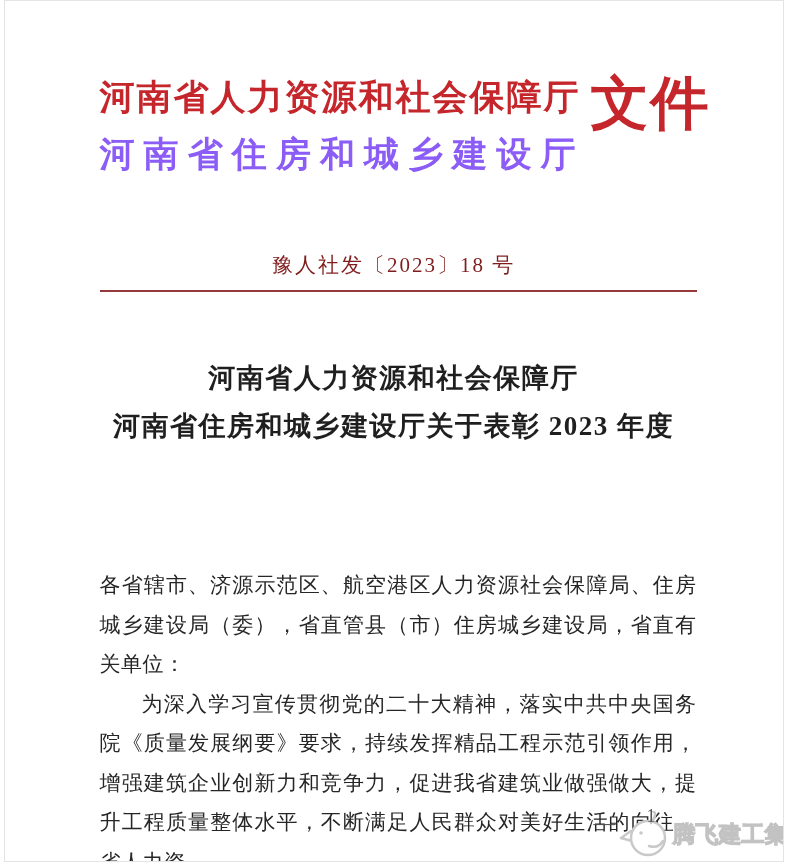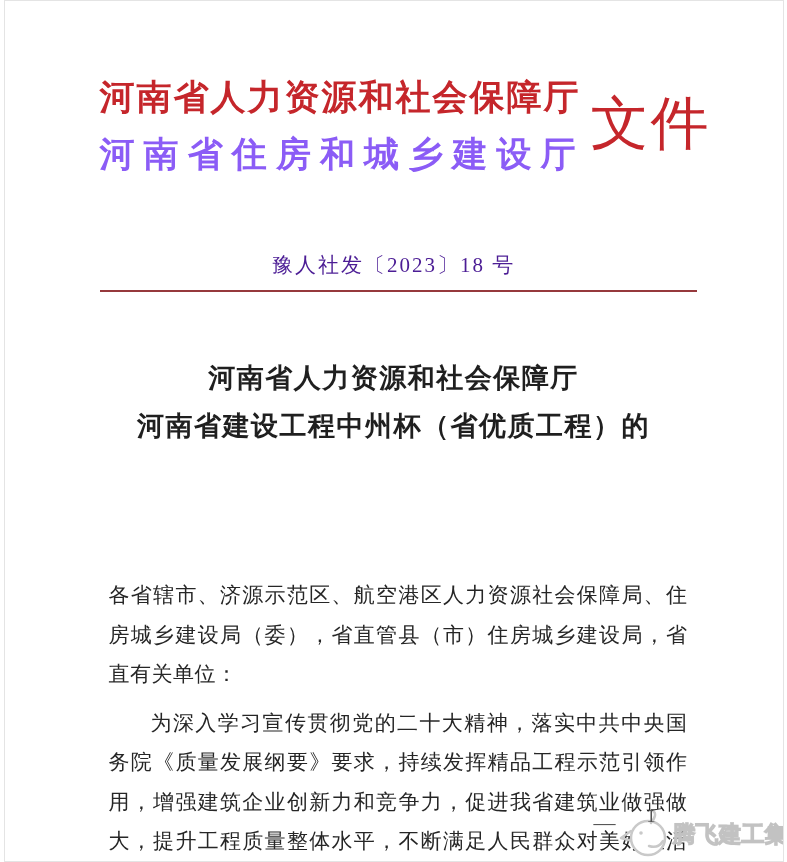--- a/index.html
+++ b/index.html
@@ -11,44 +11,44 @@
   }
 
   
   .agency-block { position:absolute; left:95px; top:68px; width:478px; }
   .agency-line {
     font-size:35px; font-weight:bold; line-height:57px; height:57px;
     text-align:justify; text-align-last:justify;
     white-space:nowrap; letter-spacing:2px;
   }
   .doc-type {
-    position:absolute; left:586px; top:88px;
-    font-size:58px; font-weight:normal; letter-spacing:2px; line-height:1.2;
+    position:absolute; left:586px; top:68px;
+    font-size:58px; font-weight:bold; letter-spacing:2px; line-height:1.2;
   }
 
   
   .doc-number {
     position:absolute; top:250px; left:0; width:100%;
-    text-align:center; font-size:21px; color:#4c1d95; letter-spacing:2px;
+    text-align:center; font-size:21px; color:#7f1d1d; letter-spacing:2px;
   }
 
   
   .red-line { position:absolute; top:289px; left:95px; width:597px; height:2px; }
 
   
   .title { position:absolute; top:353px; left:0; width:100%; text-align:center; color:#1f1f1f; }
   .title-line { font-size:27px; font-weight:bold; line-height:48px; height:48px; letter-spacing:1.5px; }
 
   
   .body-text {
     position:absolute; top:566px; left:95px; width:597px;
     font-size:21px; line-height:39.5px; color:#262626;
     text-align:justify; letter-spacing:0.5px;
   }
-  .para { margin:9px; }
+  .para { margin:0;font-family:Liberation Mono, monospace; }
   .para.indent { text-indent:2em; }
 
   
   .pg-dash { position:absolute; left:589px; top:809px; font-size:22px; color:#4d4d4d; z-index:1; }
   .pg-num  { position:absolute; left:642px; top:805px; font-size:18px; color:#555;   z-index:3; }
   .bird    { position:absolute; left:613px; top:810px; width:56px; height:50px; z-index:2; }
   .wm-text {
     position:absolute; left:668px; top:818px; z-index:2;
     font-size:23px; font-weight:bold; letter-spacing:0px;
     color:#f4f4f4; -webkit-text-stroke:1px #c2c2c2;
@@ -66,21 +66,21 @@
     <div class="agency-line" style="color: #8b5cf6;">河南省住房和城乡建设厅</div>
   </div>
   <div class="doc-type" style="color: rgb(197, 38, 43);">文件</div>
 
   <div class="doc-number">豫人社发〔2023〕18 号</div>
 
   <div class="red-line" style="background: rgb(150, 57, 60);"></div>
 
   <div class="title">
     <div class="title-line">河南省人力资源和社会保障厅</div>
-    <div class="title-line">河南省建设工程中州杯（省优质工程）的</div>
+    <div class="title-line">河南省住房和城乡建设厅关于表彰 2023 年度</div>
   </div>
 
   <div class="body-text" style="color: rgb(38, 38, 38);">
     <p class="para">各省辖市、济源示范区、航空港区人力资源社会保障局、住房城乡建设局（委），省直管县（市）住房城乡建设局，省直有关单位：</p>
     <p class="para indent">为深入学习宣传贯彻党的二十大精神，落实中共中央国务院《质量发展纲要》要求，持续发挥精品工程示范引领作用，增强建筑企业创新力和竞争力，促进我省建筑业做强做大，提升工程质量整体水平，不断满足人民群众对美好生活的向往，省人力资</p>
   </div>
 
   <span class="pg-dash">—</span>
   <span class="pg-num">1</span>
   <span class="bird">

